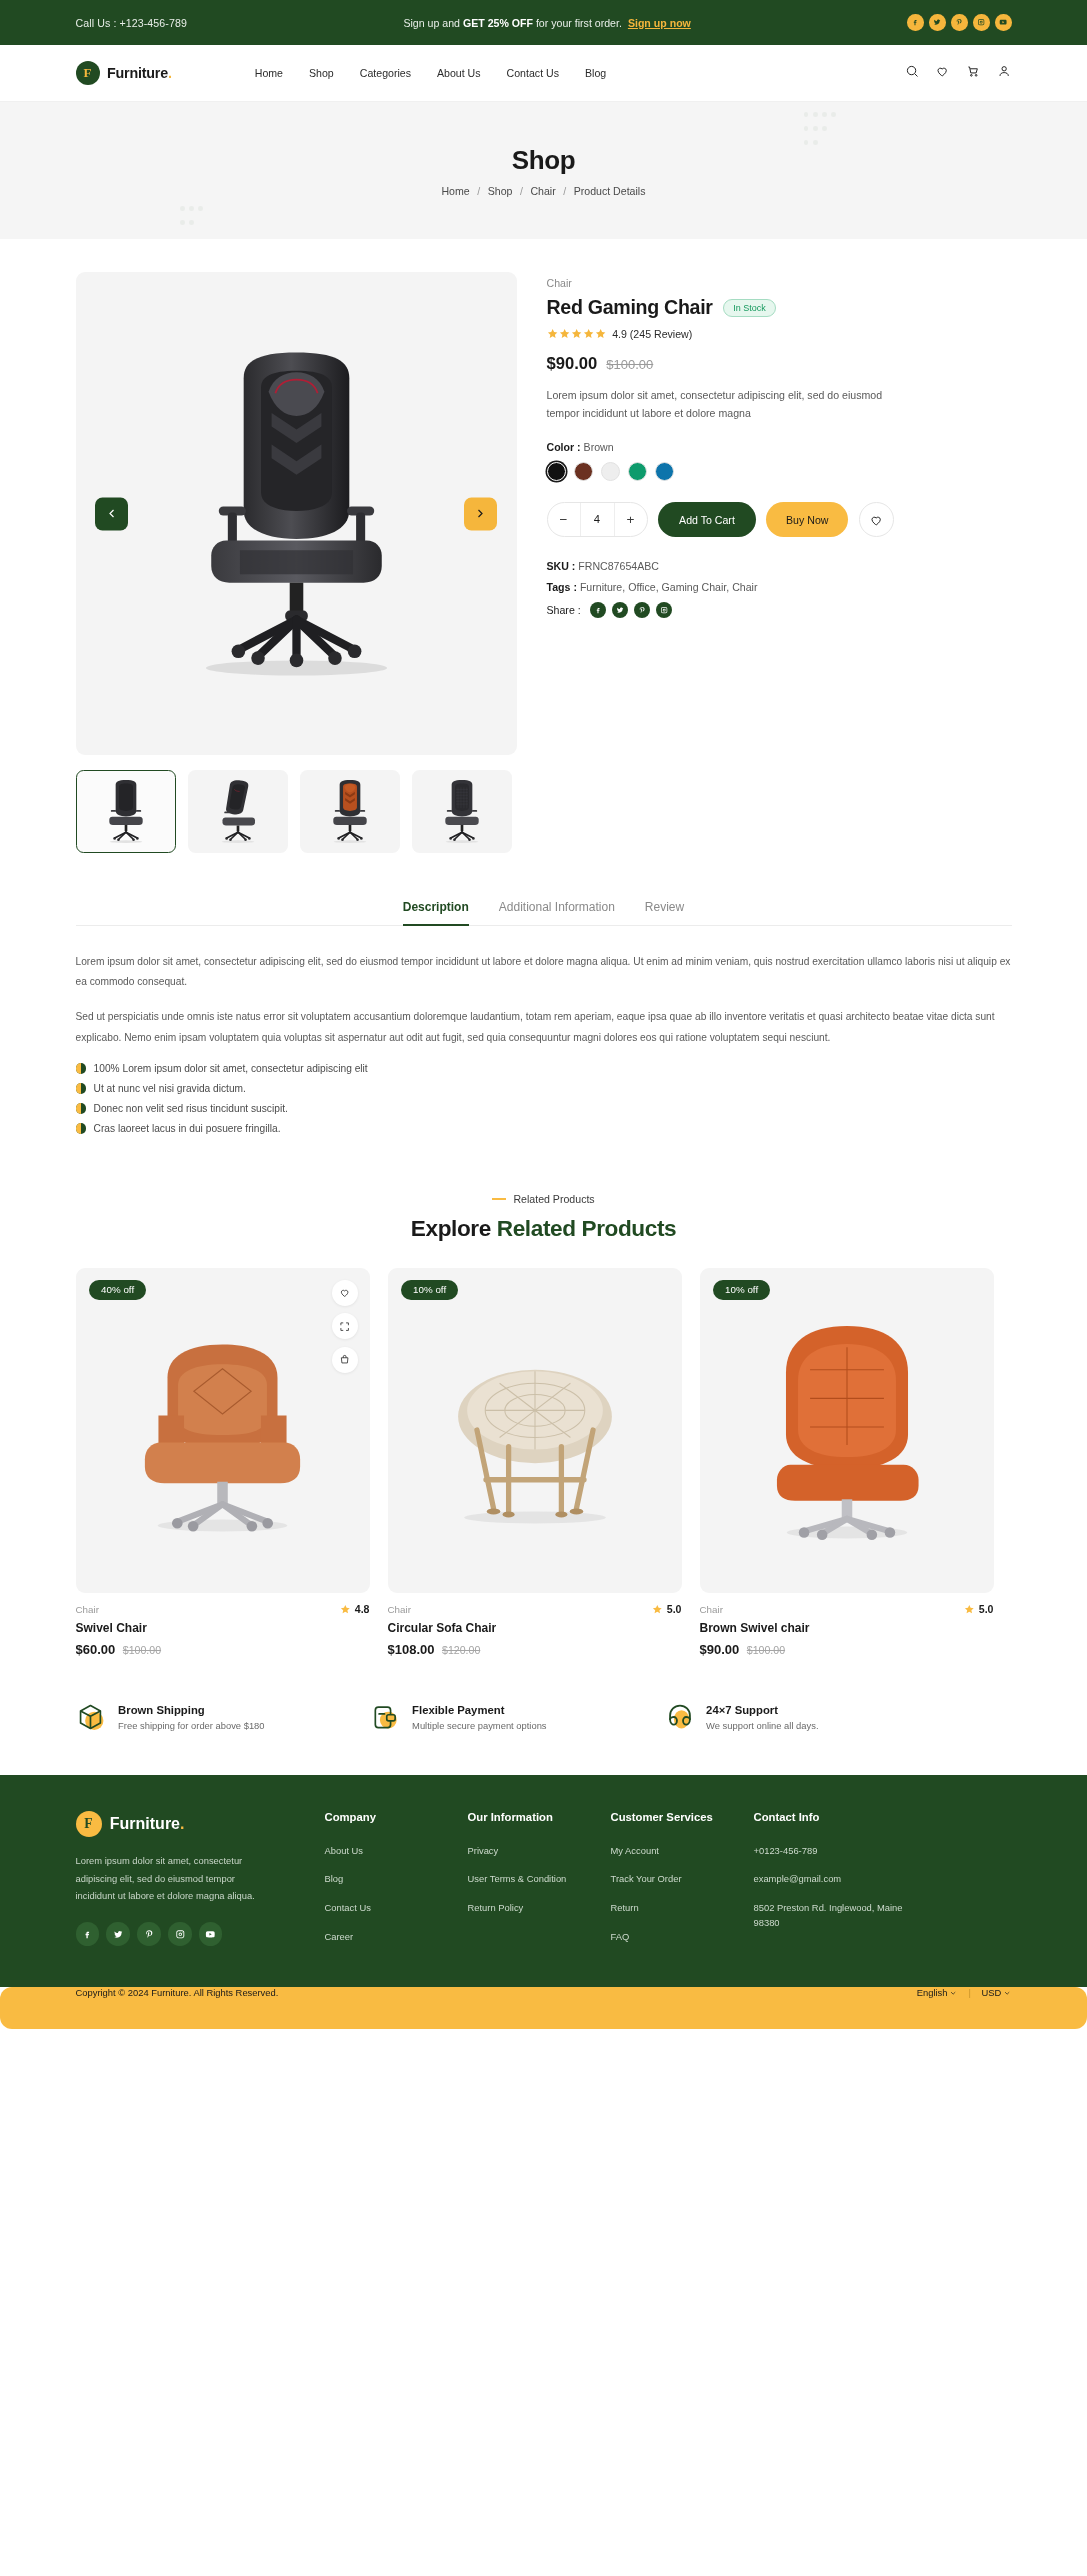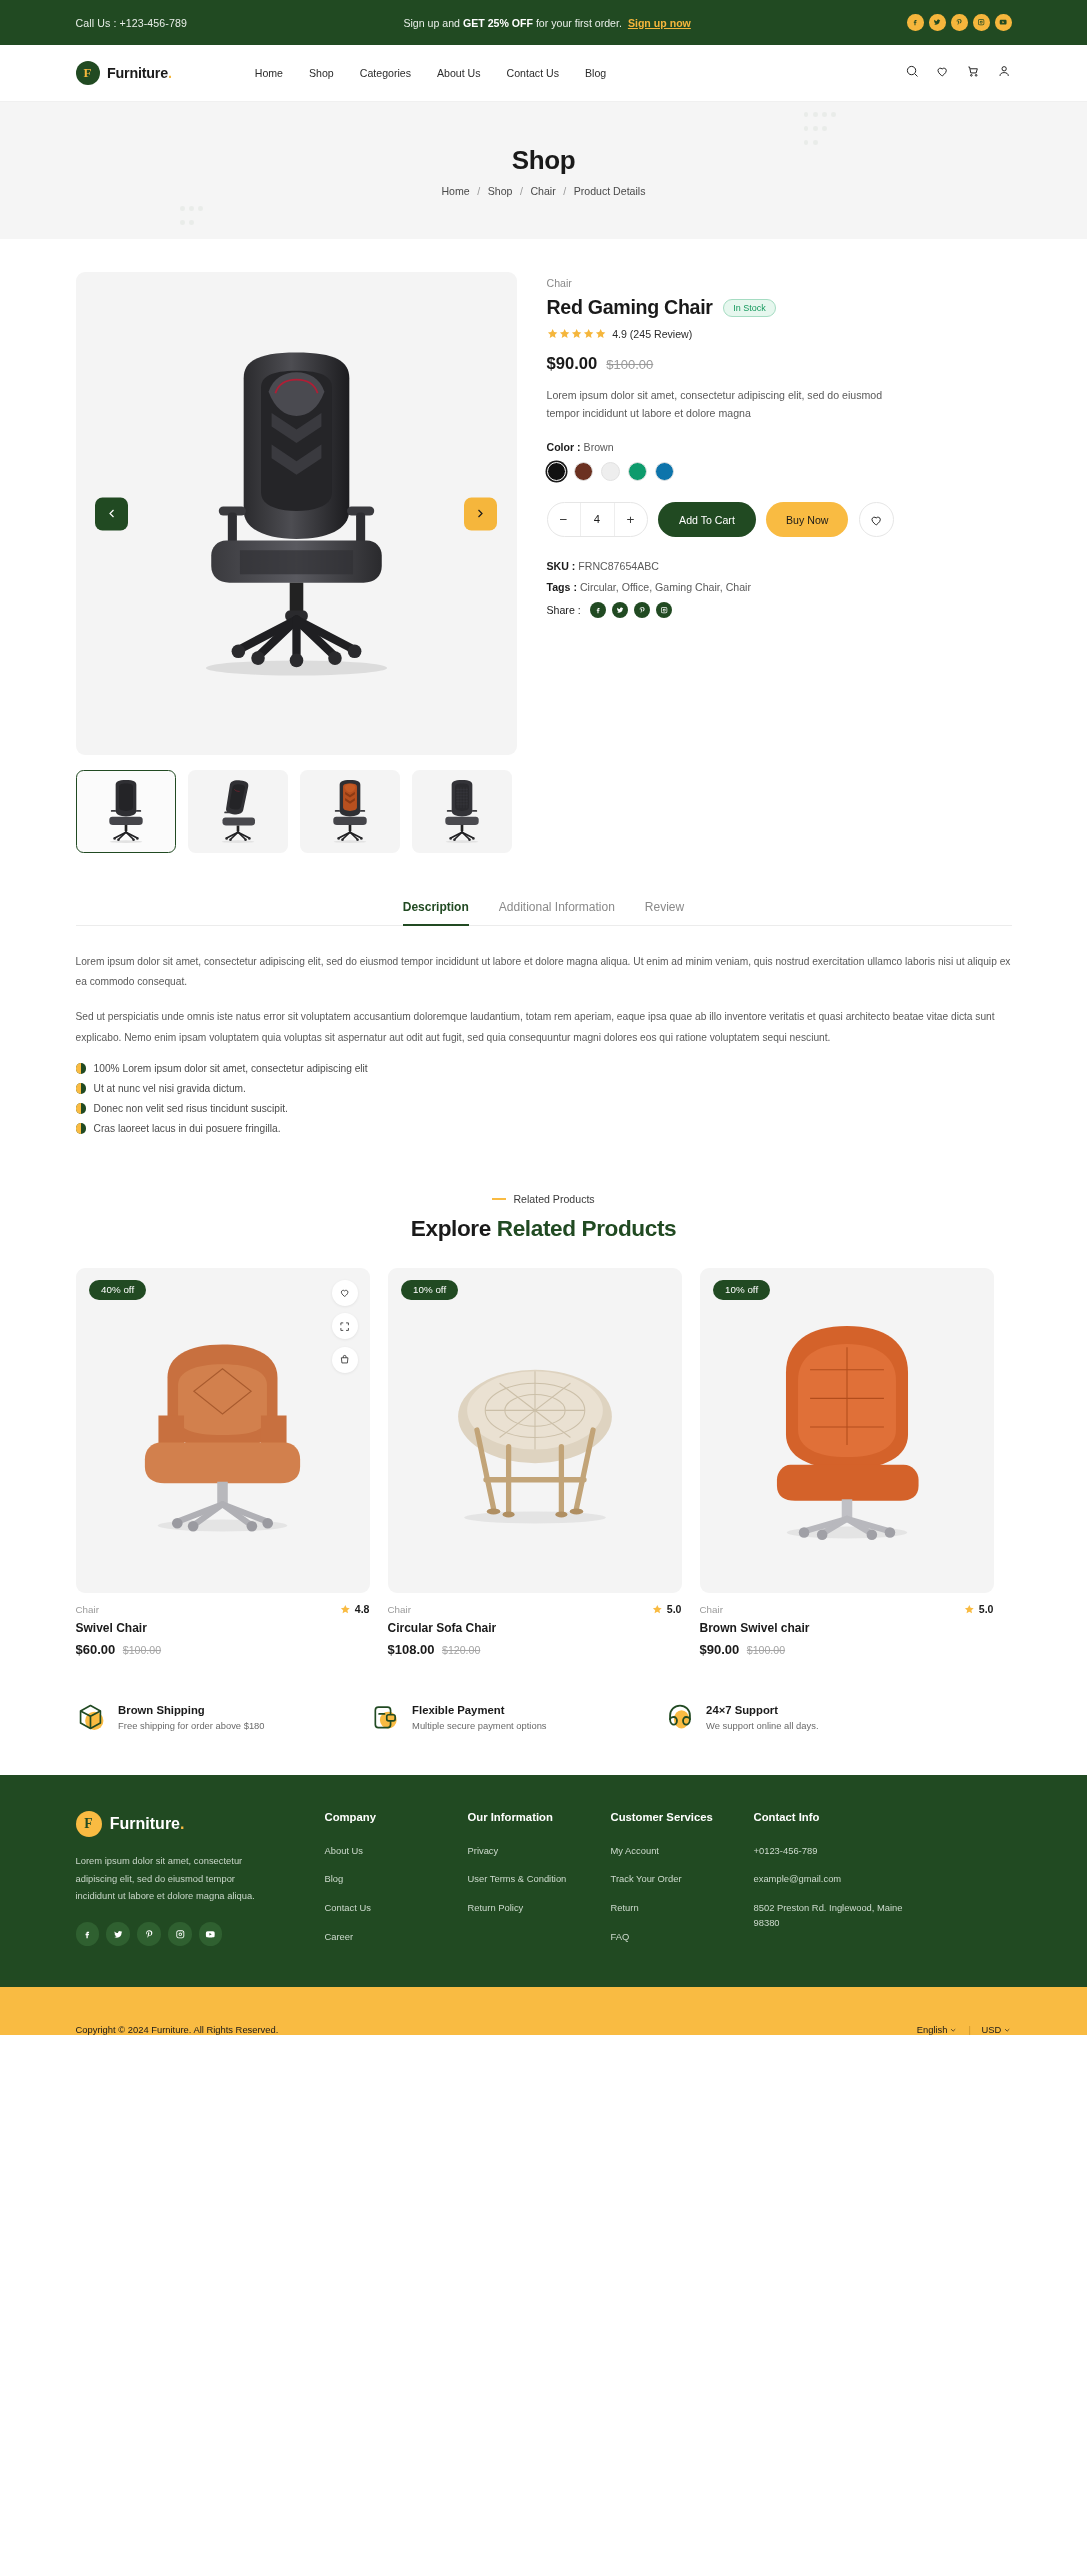--- a/index.html
+++ b/index.html
@@ -226,21 +226,21 @@
     width: 23.4px; height: 23.4px; border-radius: 50%; background: #2f6030; cursor: pointer;
     display: flex; align-items: center; justify-content: center;
   }
   .f-soc svg { fill: #fff; }
   .f-col { width: 143px; }
   .f-col.wide { width: 174px; }
   .f-col h5 { font-size: 11.3px; font-weight: 700; margin-bottom: 19.6px; color: #fff; }
   .f-col a, .f-col .txt {
     display: block; font-size: 9.4px; color: #cddacd; text-decoration: none; margin-bottom: 13.6px; line-height: 1.6;
   }
-  .copybar { background: #f9bb42; height: 48px; display: flex; align-items: flex-end; }
+  .copybar { background: #f9bb42; height: 42px; display: flex; align-items: flex-start; border-radius: 12px; }
   .copybar .wrap { display: flex; align-items: center; justify-content: space-between; }
   .copy-txt { font-size: 9.4px; color: #1a1a1a; }
   .copy-right { display: flex; align-items: center; gap: 10.6px; font-size: 9.4px; color: #1a1a1a; }
   .copy-right .pipe { color: #c99228; }
   .sel-x { display: flex; align-items: center; gap: 2px; cursor: pointer; }
 </style>
 </head>
 <body>
 
 <div class="topbar">
@@ -555,21 +555,21 @@
             </svg>
         </button>
       </div>
 
       <div class="meta-line">
         <b>SKU :</b>
         <span>FRNC87654ABC</span>
       </div>
       <div class="meta-line">
         <b>Tags :</b>
-        <span>Circular, Office, Gaming Chair, Chair</span>
+        <span>Furniture, Office, Gaming Chair, Chair</span>
       </div>
       <div class="share-row">
         <span class="lbl">Share :</span>
         <span class="soc-green">
             <svg width="8.3" height="8.3" viewBox="0 0 24 24">
               <path d="M13 9h3V6h-3c-2 0-3 1.2-3 3v2H8v3h2v7h3v-7h2.5l.5-3H13V9.5c0-.4.2-.5.6-.5z"></path>
             </svg>
           </span>
         <span class="soc-green">
             <svg width="8.3" height="8.3" viewBox="0 0 24 24">

